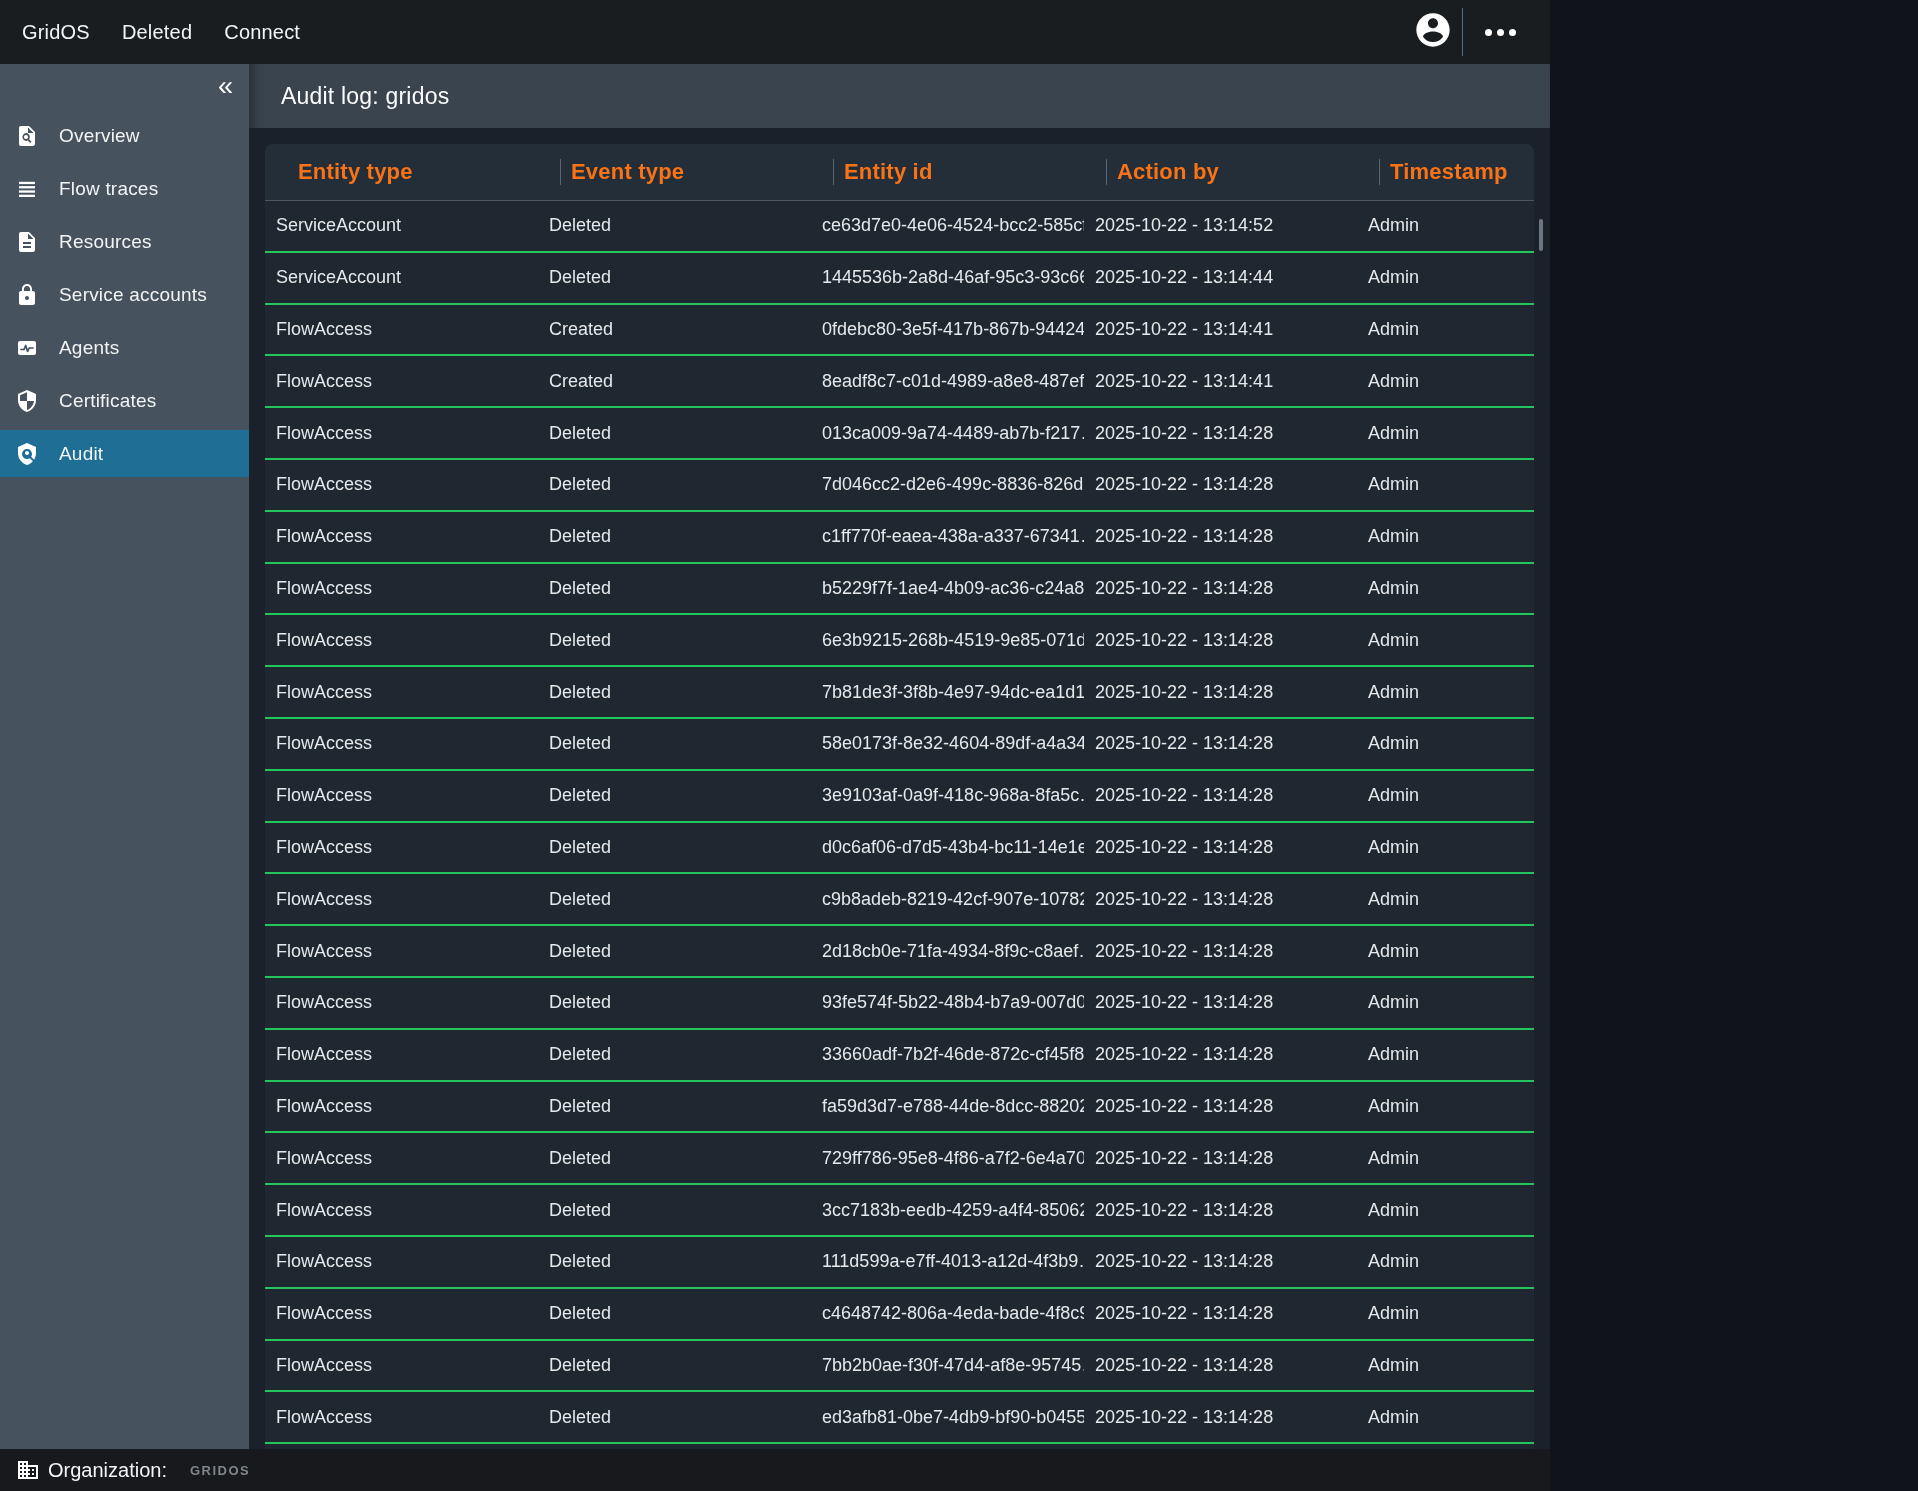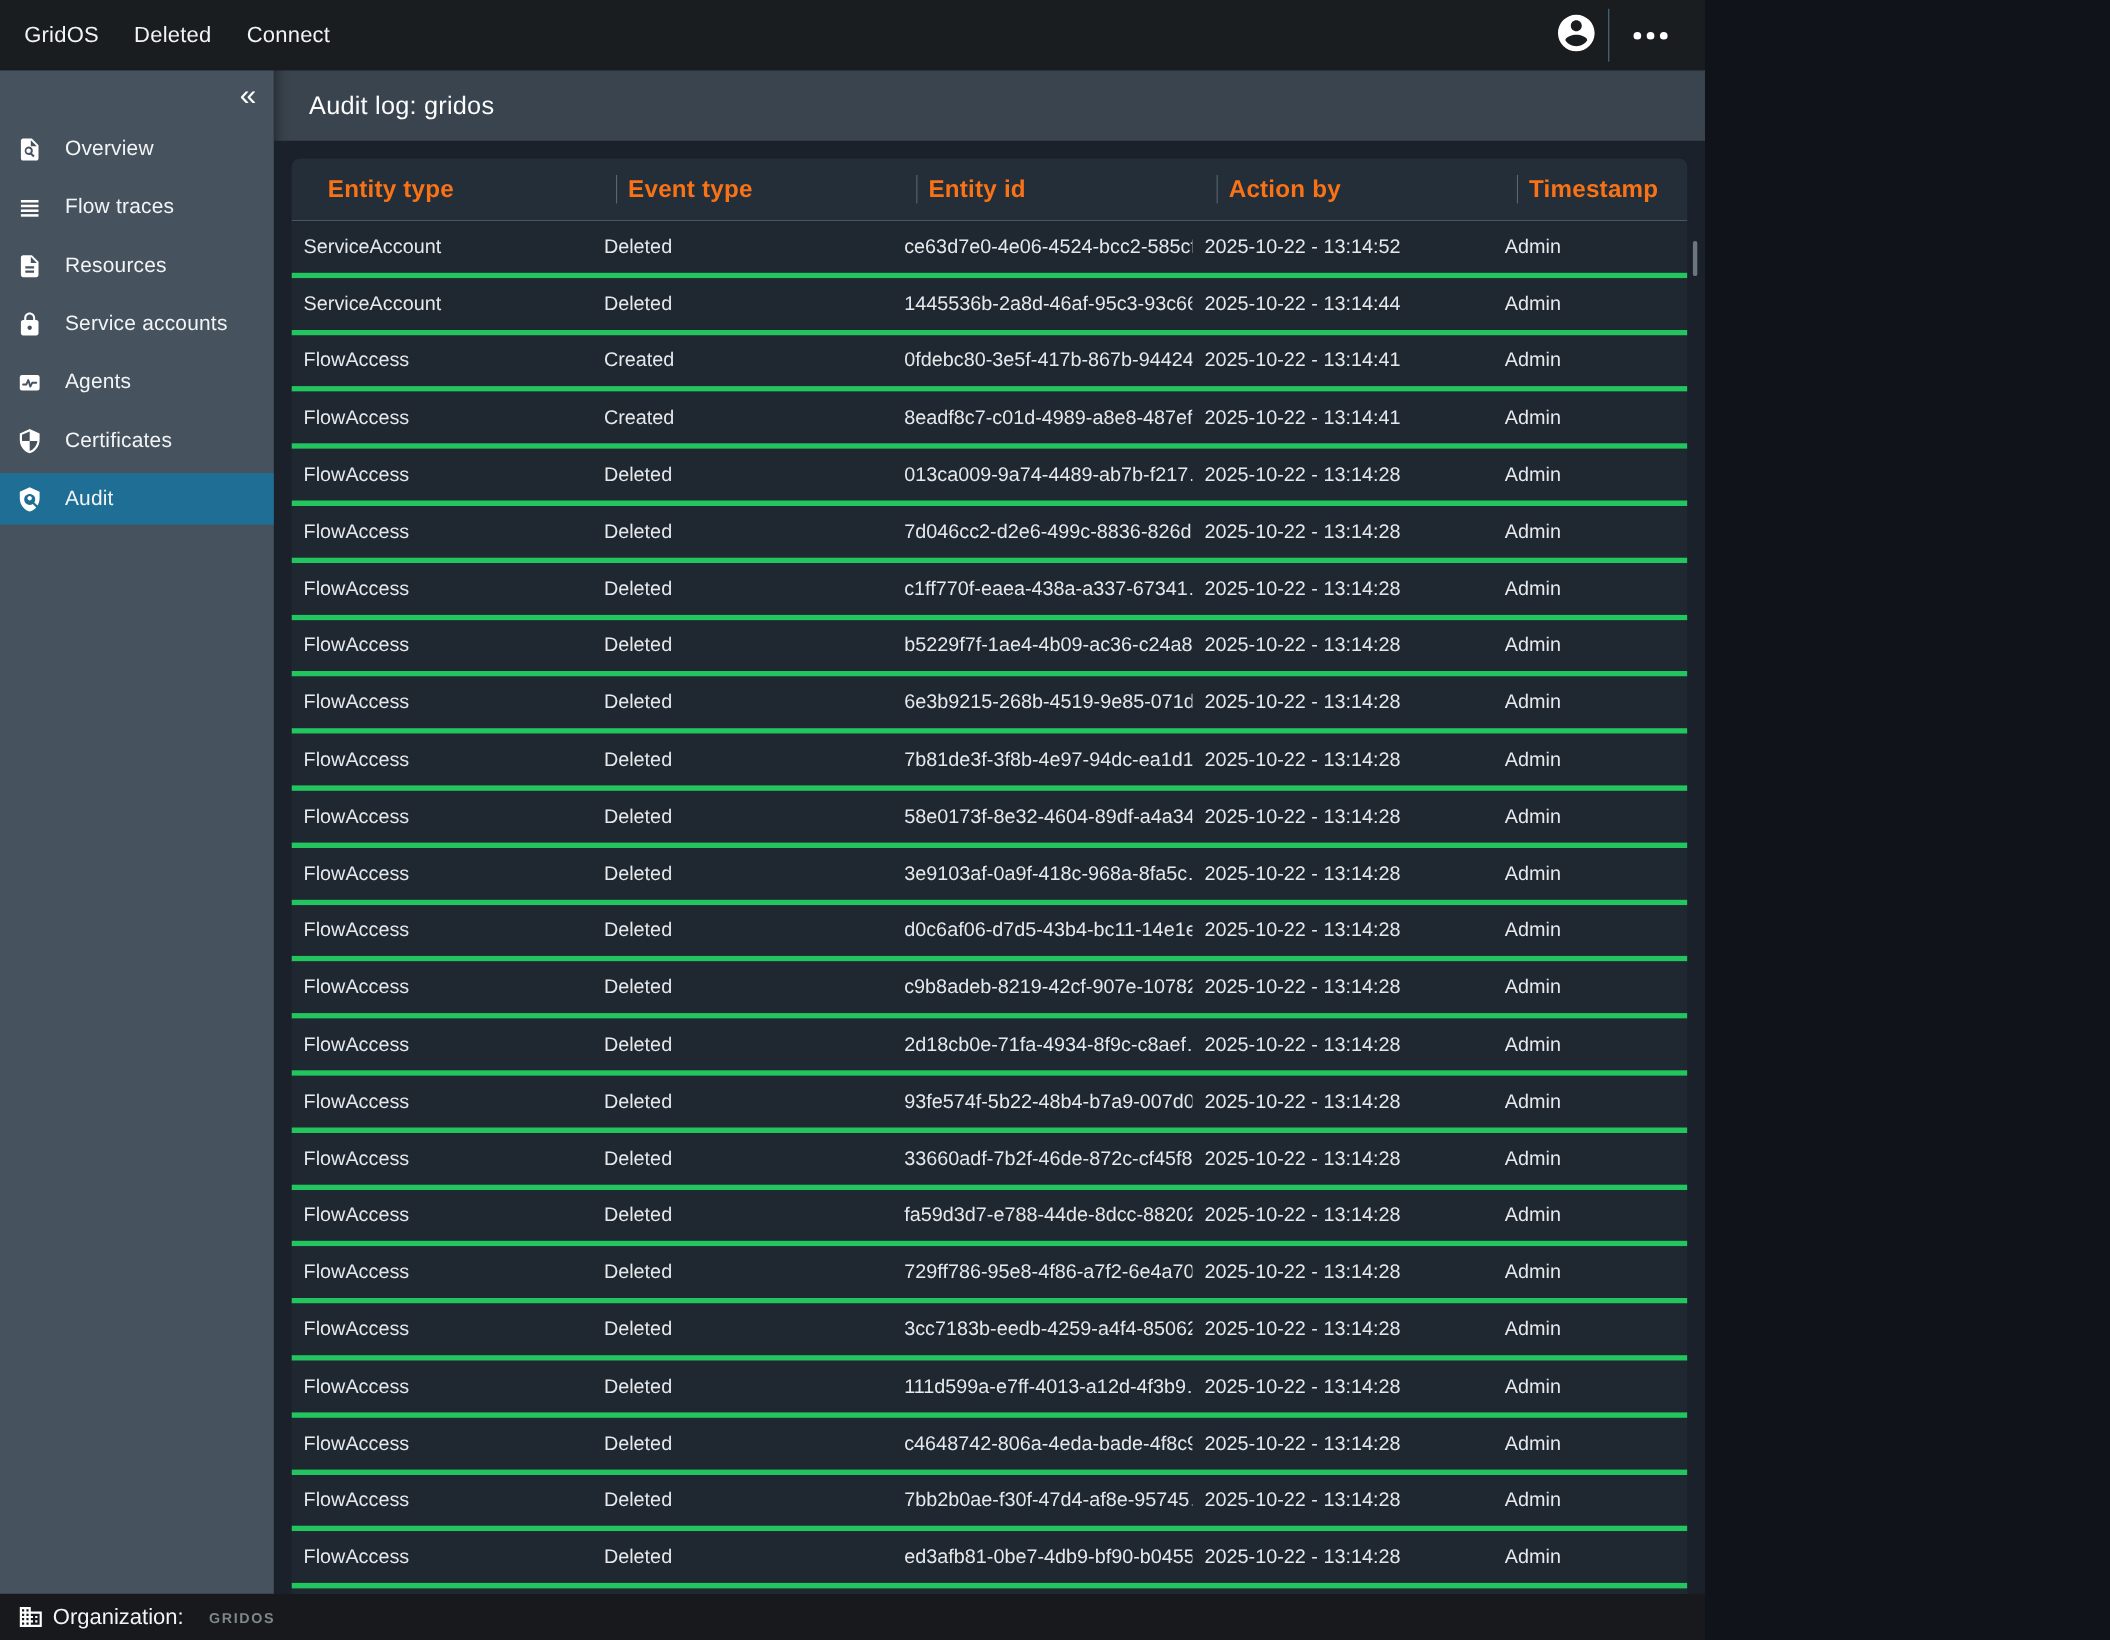--- a/index.html
+++ b/index.html
@@ -40,21 +40,21 @@
   .table-wrap{margin:16px 16px 0 16px;flex:1;min-height:0;overflow:hidden;border-radius:8px 8px 0 0;background:#1f2731;}
   .thead{height:57px;background:#232e38;display:grid;grid-template-columns:273px 273px 273px 273px 273px 1fr;
          align-items:center;border-bottom:1px solid #4c565f;}
   .th{position:relative;height:100%;display:flex;align-items:center;padding-left:11px;
       color:#f97316;font-size:22px;font-weight:700;letter-spacing:.2px;margin-left:22px;}
   .th + .th::before{content:'';position:absolute;left:0;top:50%;transform:translateY(-50%);
       width:1px;height:26px;background:#5b656e;}
   .th.center{justify-content:center;padding-left:0;}
   .tbody{display:block;}
   .trow{height:51.8px;display:grid;grid-template-columns:273px 273px 273px 273px 273px 1fr;align-items:center;
-        border-bottom:5px solid #22c55e;background:#1f2731;}
+        border-bottom:2px solid #22c55e;background:#1f2731;}
   .td{padding-left:11px;color:#e6e9eb;font-size:18px;white-space:nowrap;overflow:hidden;}
   .td.center{display:flex;justify-content:center;padding-left:0;}
   .payload-btn{background:none;border:none;padding:4px;cursor:pointer;display:flex;align-items:center;justify-content:center;}
   .payload-btn svg{width:25px;height:25px;fill:#ffffff;display:block;}
 
   .scroll-thumb{position:absolute;right:7px;top:155px;width:4px;height:32px;border-radius:2px;
                 background:rgba(176,190,199,.55);}
 
   
   .footer{height:42px;flex:0 0 42px;background:#17191c;display:flex;align-items:center;padding-left:16px;color:#f2f4f5;}

